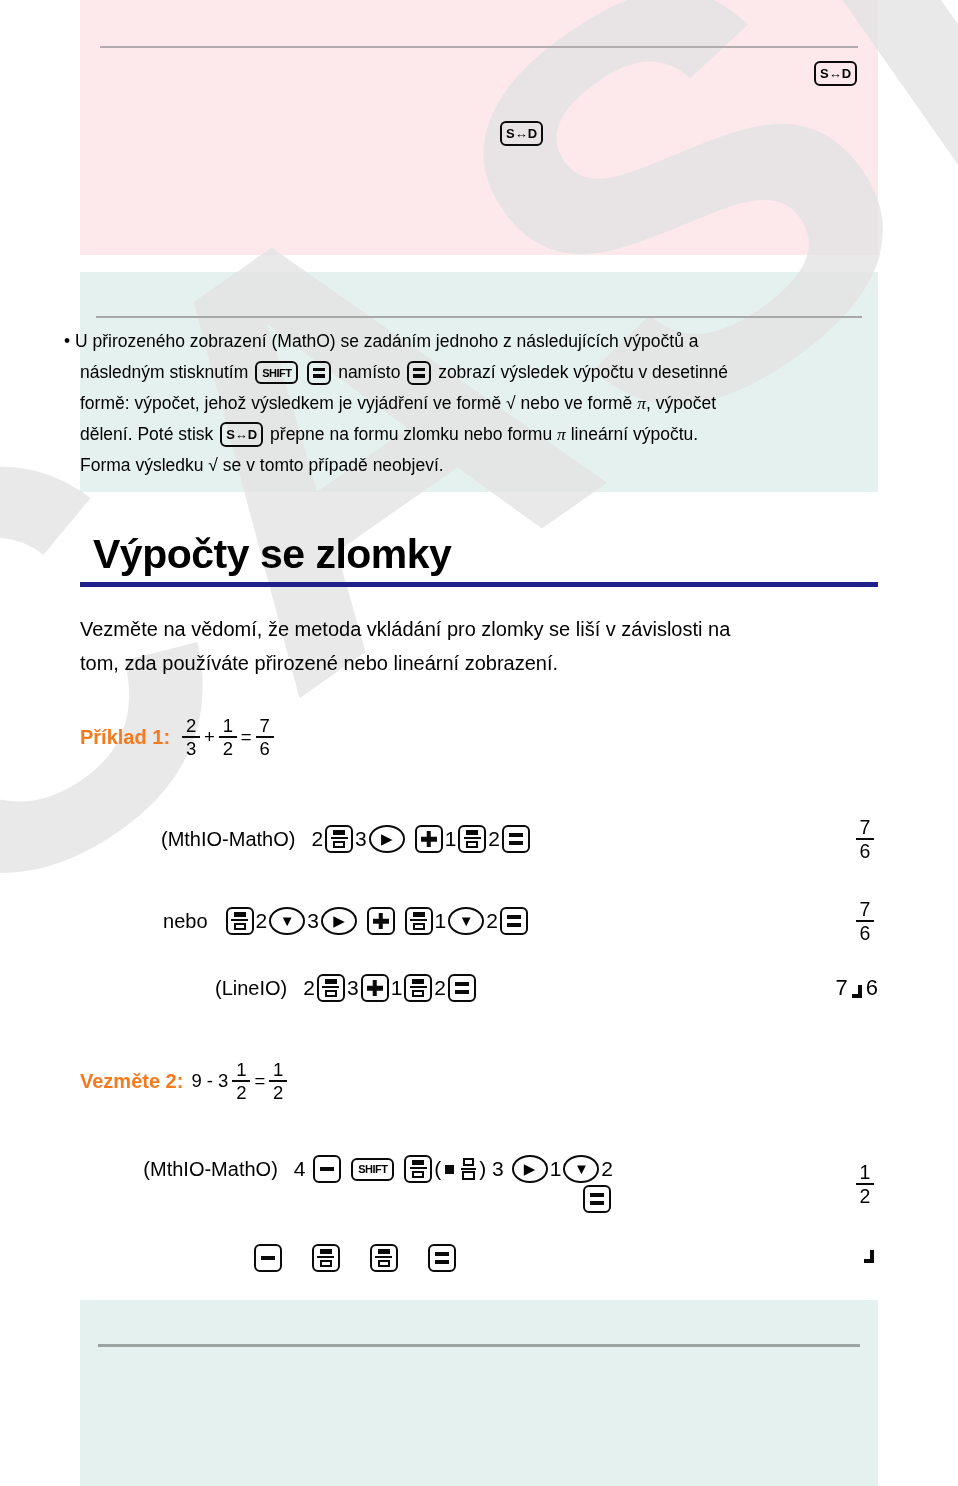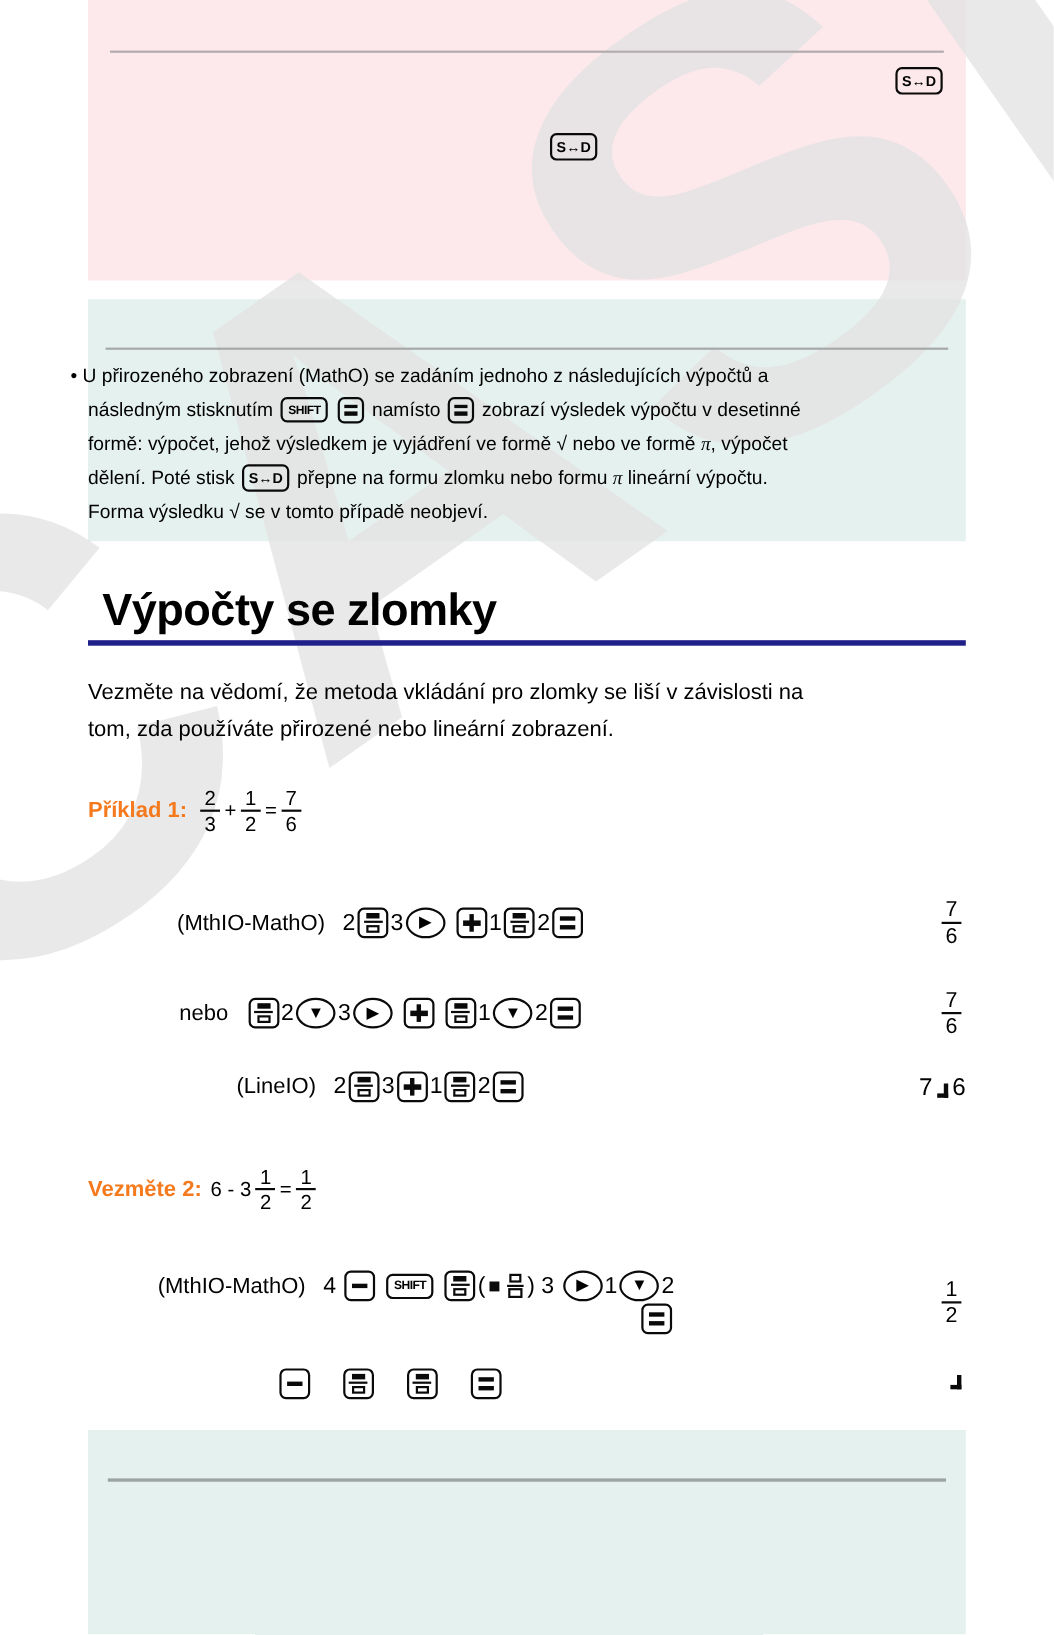--- a/index.html
+++ b/index.html
@@ -257,21 +257,21 @@
       <div class="krow-result lf" data-name="row-result">
           <span data-name="result-left">7</span>
           <span class="fracsep" data-name="fraction-separator-icon"></span>
           <span data-name="result-right">6</span>
         </div>
     </div>
 
     <div class="eq" style="top:1050px;height:62px" data-name="example2-equation">
       <span class="exlabel" data-name="example2-label">Vezměte 2:</span>
       <span class="eq-body" data-name="equation-body">
-          <span data-name="text-run">6 - 3 </span>
+          <span data-name="text-run">9 - 3 </span>
           <span class="efrac" data-name="inline-fraction">
             <span class="num" data-name="fraction-numerator">1</span>
             <span class="den" data-name="fraction-denominator">2</span>
           </span>
           <span data-name="text-run"> = </span>
           <span class="efrac" data-name="inline-fraction">
             <span class="num" data-name="fraction-numerator">1</span>
             <span class="den" data-name="fraction-denominator">2</span>
           </span>
         </span>

